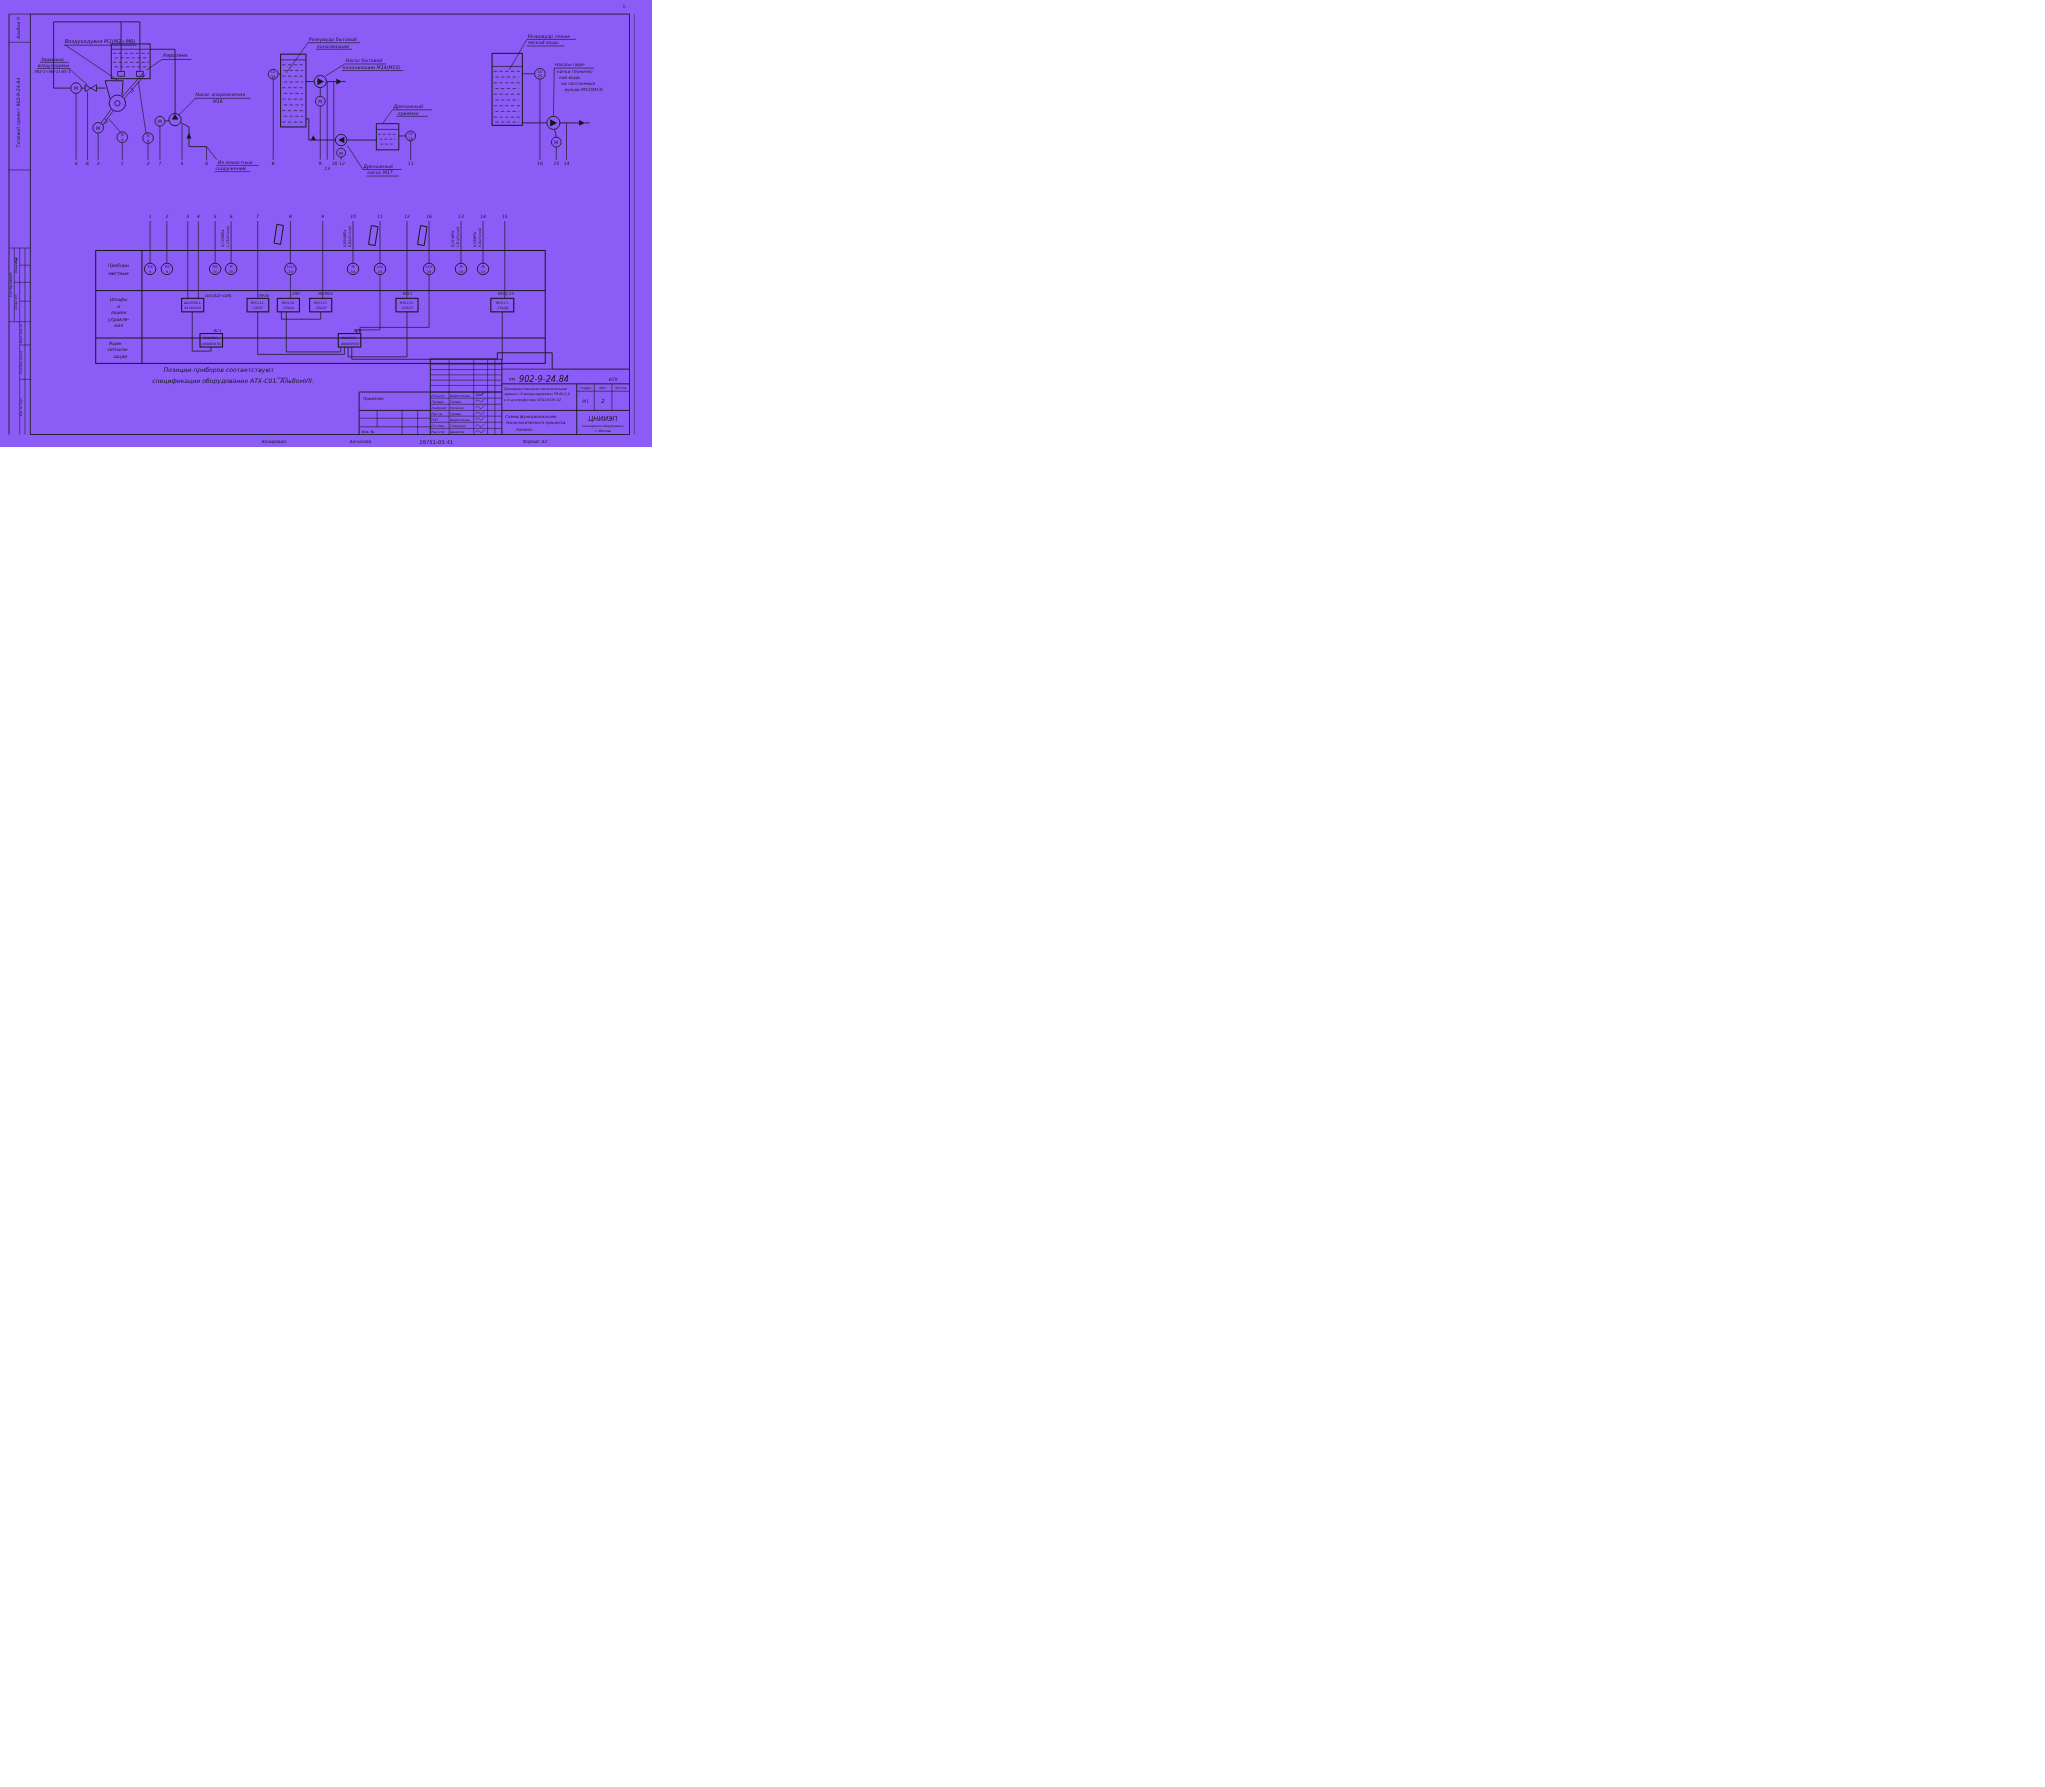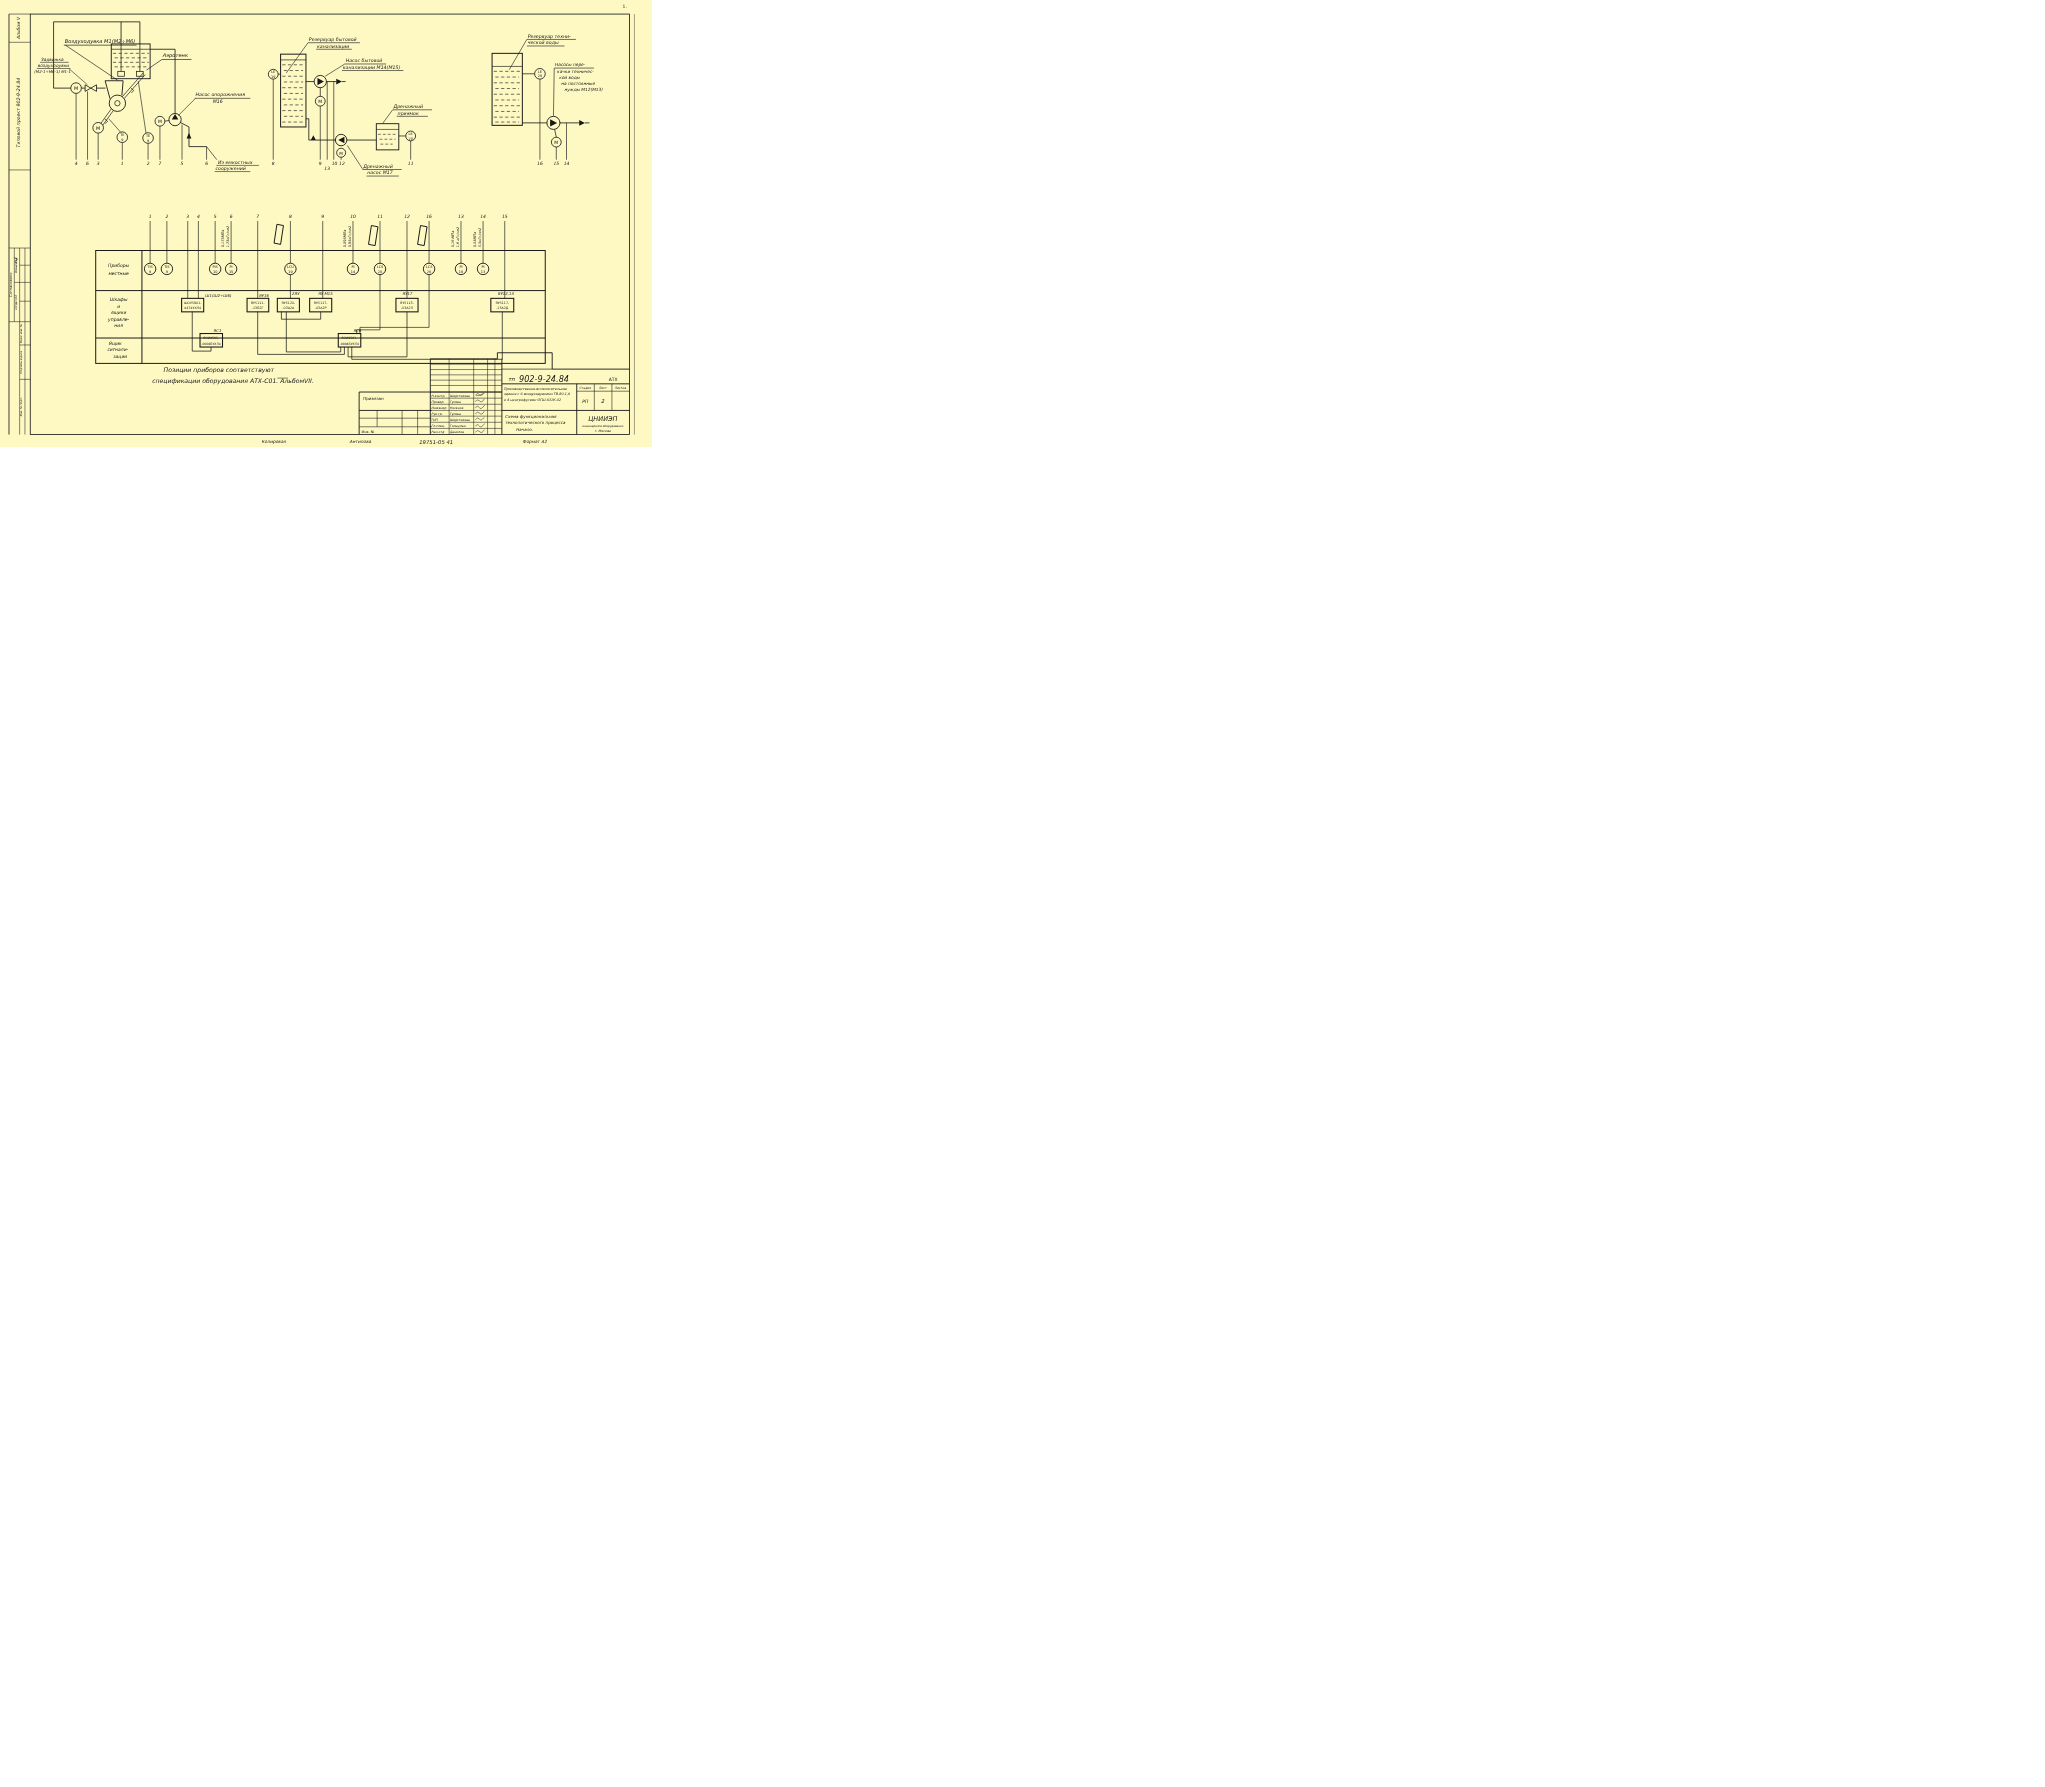--- a/index.html
+++ b/index.html
@@ -1,16 +1,16 @@
 <!DOCTYPE html>
 <html style="font-size:6.5px"><head>
 <meta charset="utf-8">
 <style>
   html,body{margin:0;padding:0;background:#ffffff;}
-  .sheet{position:relative;width:652px;height:447px;background:#fef9c3;overflow:hidden;}
+  .sheet{position:relative;width:652px;height:447px;background:#8b5cf6;overflow:hidden;}
   svg{display:block;}
   text{fill:#171717;font-family:"DejaVu Sans",sans-serif;font-style:italic;}
   .bk{font-style:normal;}
   line,path,polyline,rect.k,circle.k,polygon.k{stroke:#171717;fill:none;}
 </style>
 </head>
 <body>
 
 <div class="sheet">
 <svg width="652" height="447" viewBox="0 0 1594 1092">

